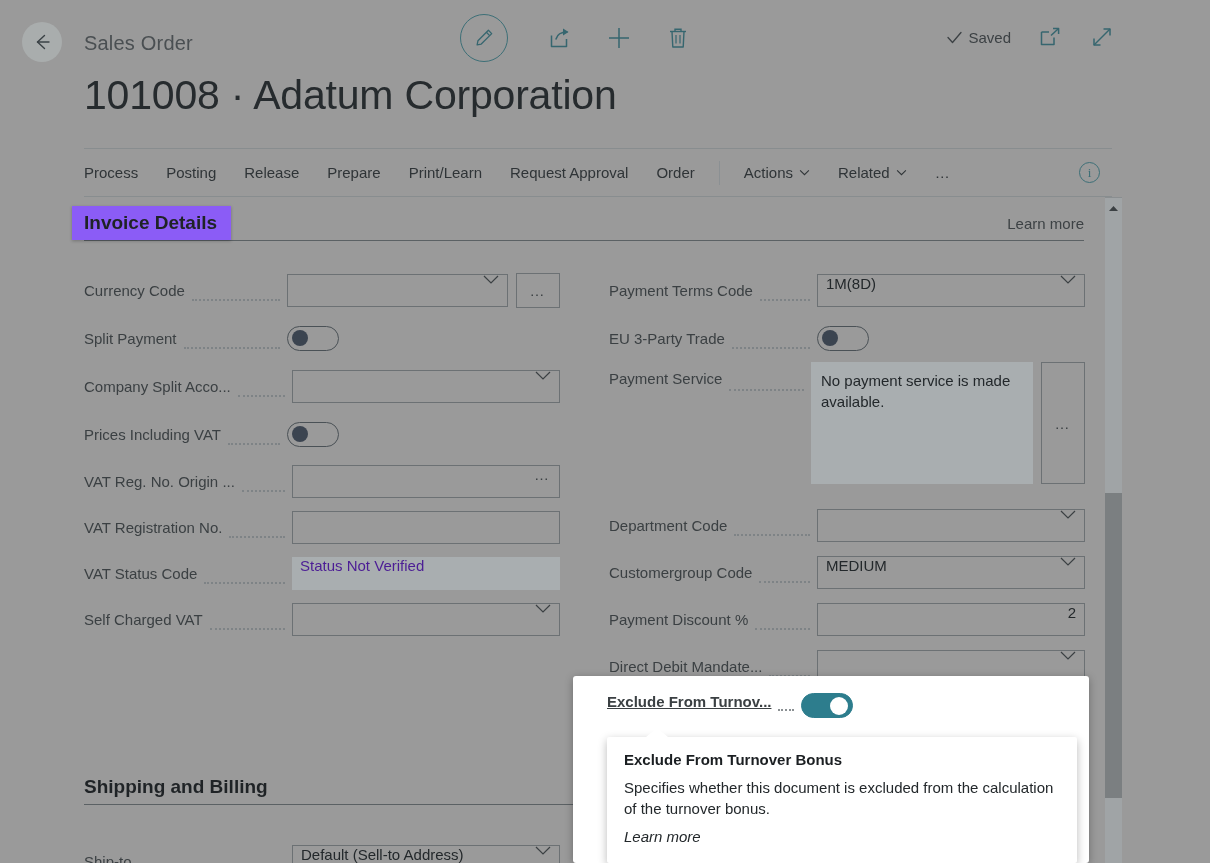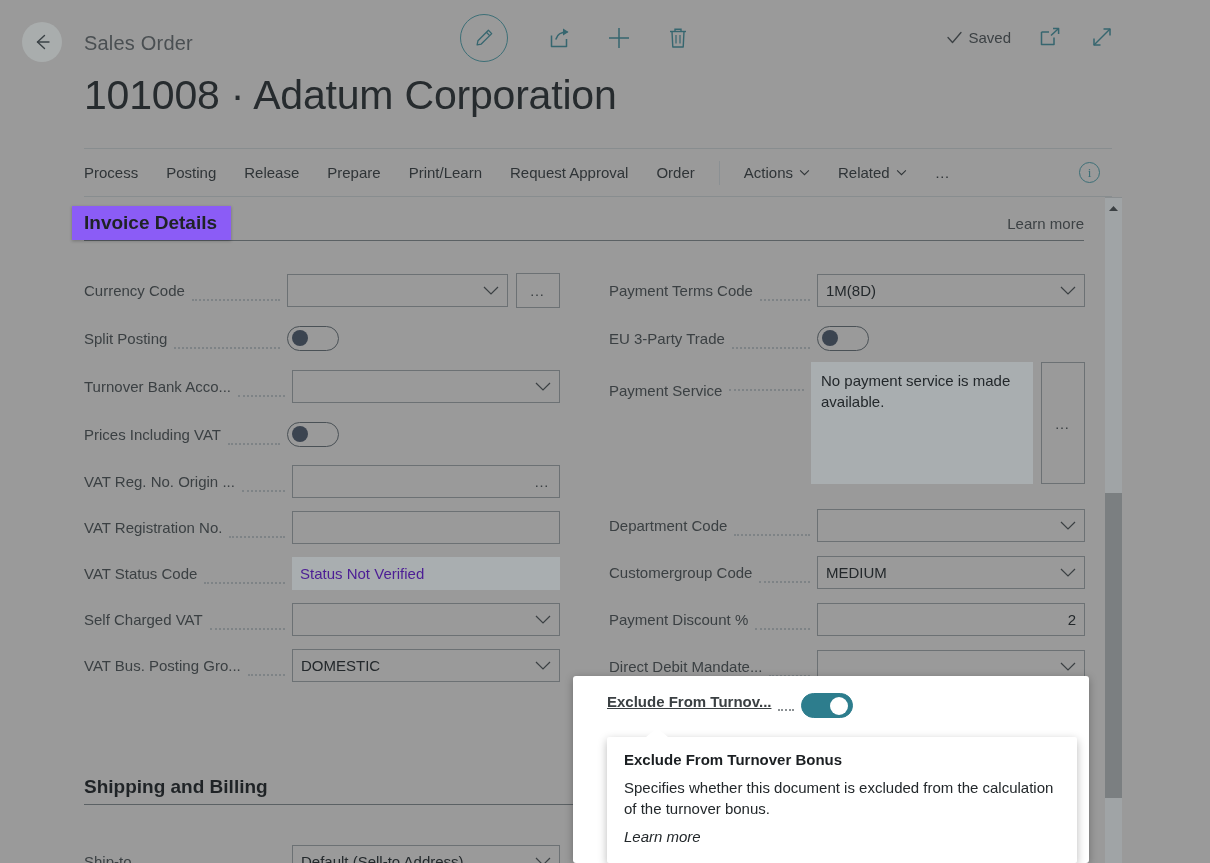--- a/index.html
+++ b/index.html
@@ -128,21 +128,21 @@
   }
   .dots {
     flex: 1; margin: 0 7px 0 7px; height: 15px;
     border-bottom: 2px dotted #7e8386;
     position: relative; top: 3px; min-width: 4px;
   }
   .ctrl { flex: none; position: relative; }
 
   .inputbox {
     height: 33px; border: 1px solid #6c7174; background: transparent;
-    display: flex; align-items: center; padding: 0 8px;
+    display: flex; padding: 0 8px;
     font-size: 15px; color: #23282b; gap: 36px;
   }
   .inputbox.readonly {
     border: none; background: #a9aeb0; color: #4c1d95;
   }
   .inputbox .caret { margin-left: auto; }
   .inputbox .ell { margin-left: auto; letter-spacing: 2px; color:#3b4043; font-size:15px;}
   .inputbox .numval { margin-left: auto; }
 
   .assist {
@@ -371,31 +371,31 @@
             <span></span>
             <svg class="caret" width="16" height="9" viewBox="0 0 16 9">
                 <path d="M1 1 L8 8 L15 1" fill="none" stroke="#3b4043" stroke-width="1.2"></path>
               </svg>
           </div>
           <div class="assist">…</div>
         </div>
       </div>
 
       <div class="field" style="height:48px">
-        <div class="flabel">Split Posting</div>
+        <div class="flabel">Split Payment</div>
         <div class="dots"></div>
         <div class="ctrl" style="width:273px">
           <div class="toggle">
               <div class="knob"></div>
             </div>
         </div>
       </div>
 
       <div class="field" style="height:48px">
-        <div class="flabel">Turnover Bank Acco...</div>
+        <div class="flabel">Company Split Acco...</div>
         <div class="dots"></div>
         <div class="ctrl">
           <div class="inputbox" style="width:268px">
             <span></span>
             <svg class="caret" width="16" height="9" viewBox="0 0 16 9">
                 <path d="M1 1 L8 8 L15 1" fill="none" stroke="#3b4043" stroke-width="1.2"></path>
               </svg>
           </div>
         </div>
       </div>
@@ -447,32 +447,20 @@
         <div class="ctrl">
           <div class="inputbox" style="width:268px">
             <span></span>
             <svg class="caret" width="16" height="9" viewBox="0 0 16 9">
                 <path d="M1 1 L8 8 L15 1" fill="none" stroke="#3b4043" stroke-width="1.2"></path>
               </svg>
           </div>
         </div>
       </div>
 
-      <div class="field" style="height:46px">
-        <div class="flabel">VAT Bus. Posting Gro...</div>
-        <div class="dots"></div>
-        <div class="ctrl">
-          <div class="inputbox" style="width:268px">
-            <span>DOMESTIC</span>
-            <svg class="caret" width="16" height="9" viewBox="0 0 16 9">
-                <path d="M1 1 L8 8 L15 1" fill="none" stroke="#3b4043" stroke-width="1.2"></path>
-              </svg>
-          </div>
-        </div>
-      </div>
     </div>
 
     <div class="col col-right">
 
       <div class="field" style="height:48px">
         <div class="flabel">Payment Terms Code</div>
         <div class="dots"></div>
         <div class="ctrl">
           <div class="inputbox" style="width:268px">
             <span>1M(8D)</span>
@@ -487,21 +475,21 @@
         <div class="flabel">EU 3-Party Trade</div>
         <div class="dots"></div>
         <div class="ctrl" style="width:268px">
           <div class="toggle">
               <div class="knob"></div>
             </div>
         </div>
       </div>
 
       <div class="field" style="height:140px; align-items:flex-start">
-        <div class="flabel" style="margin-top:20px">Payment Service</div>
+        <div class="flabel" style="margin-top:8px">Payment Service</div>
         <div class="dots" style="margin-top:11px"></div>
         <div class="ctrl" style="display:flex;align-items:flex-start">
           <div class="textarea-ro">No payment service is made available.</div>
           <div class="assist" style="height:122px; align-items:center">…</div>
         </div>
       </div>
 
       <div class="field" style="height:47px">
         <div class="flabel">Department Code</div>
         <div class="dots"></div>

